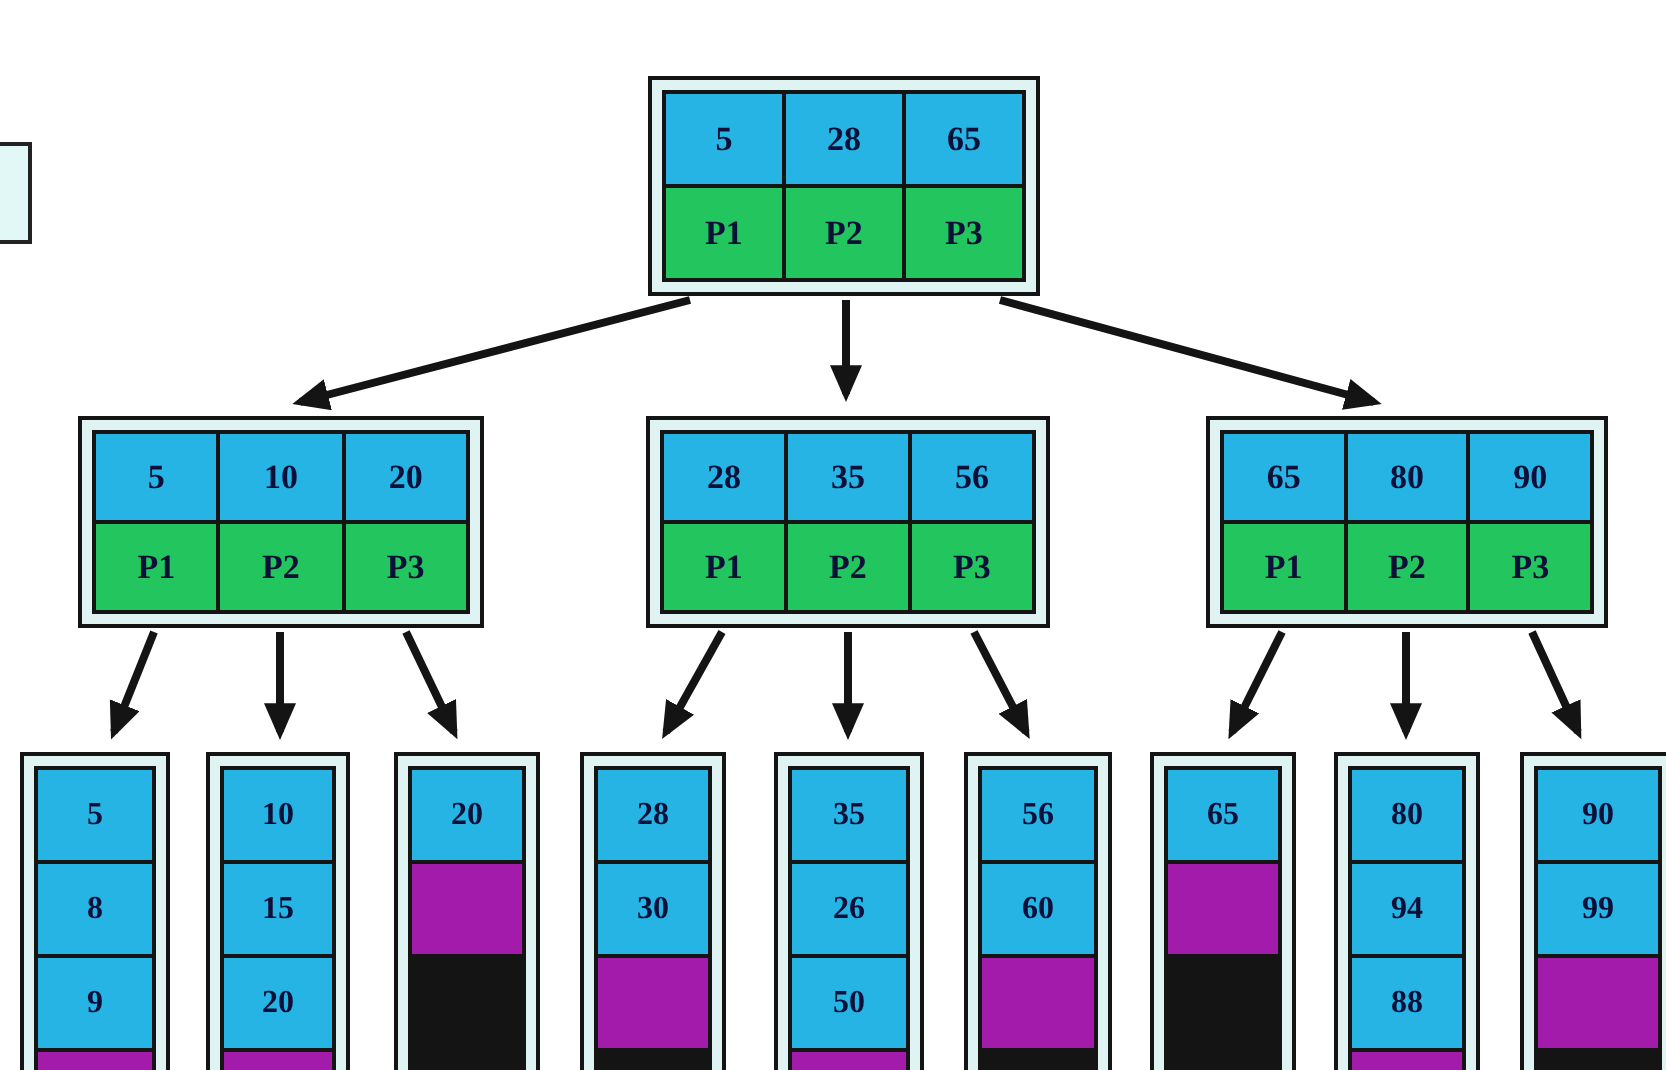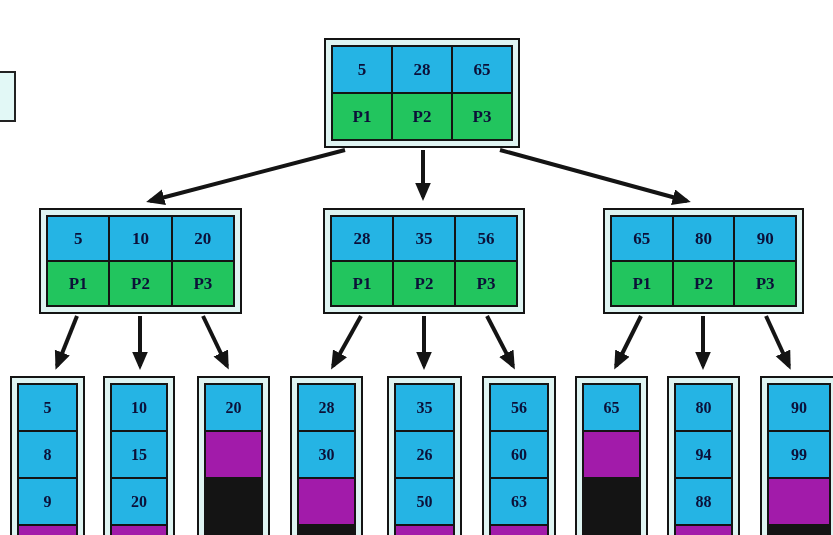--- a/index.html
+++ b/index.html
@@ -153,21 +153,20 @@
     <div class="cell leaf-cell">26</div>
     <div class="cell leaf-cell">50</div>
     <div class="cell overflow-cell"></div>
   </div>
 </div>
 
 <div class="leaf" style="left:482px;top:376px;width:74px;">
   <div class="leaf-grid">
     <div class="cell leaf-cell">56</div>
     <div class="cell leaf-cell">60</div>
-    <div class="cell leaf-cell">63</div>
     <div class="cell overflow-cell"></div>
   </div>
 </div>
 
 <div class="leaf" style="left:575px;top:376px;width:73px;">
   <div class="leaf-grid">
     <div class="cell leaf-cell">65</div>
     <div class="cell overflow-cell"></div>
   </div>
 </div>

